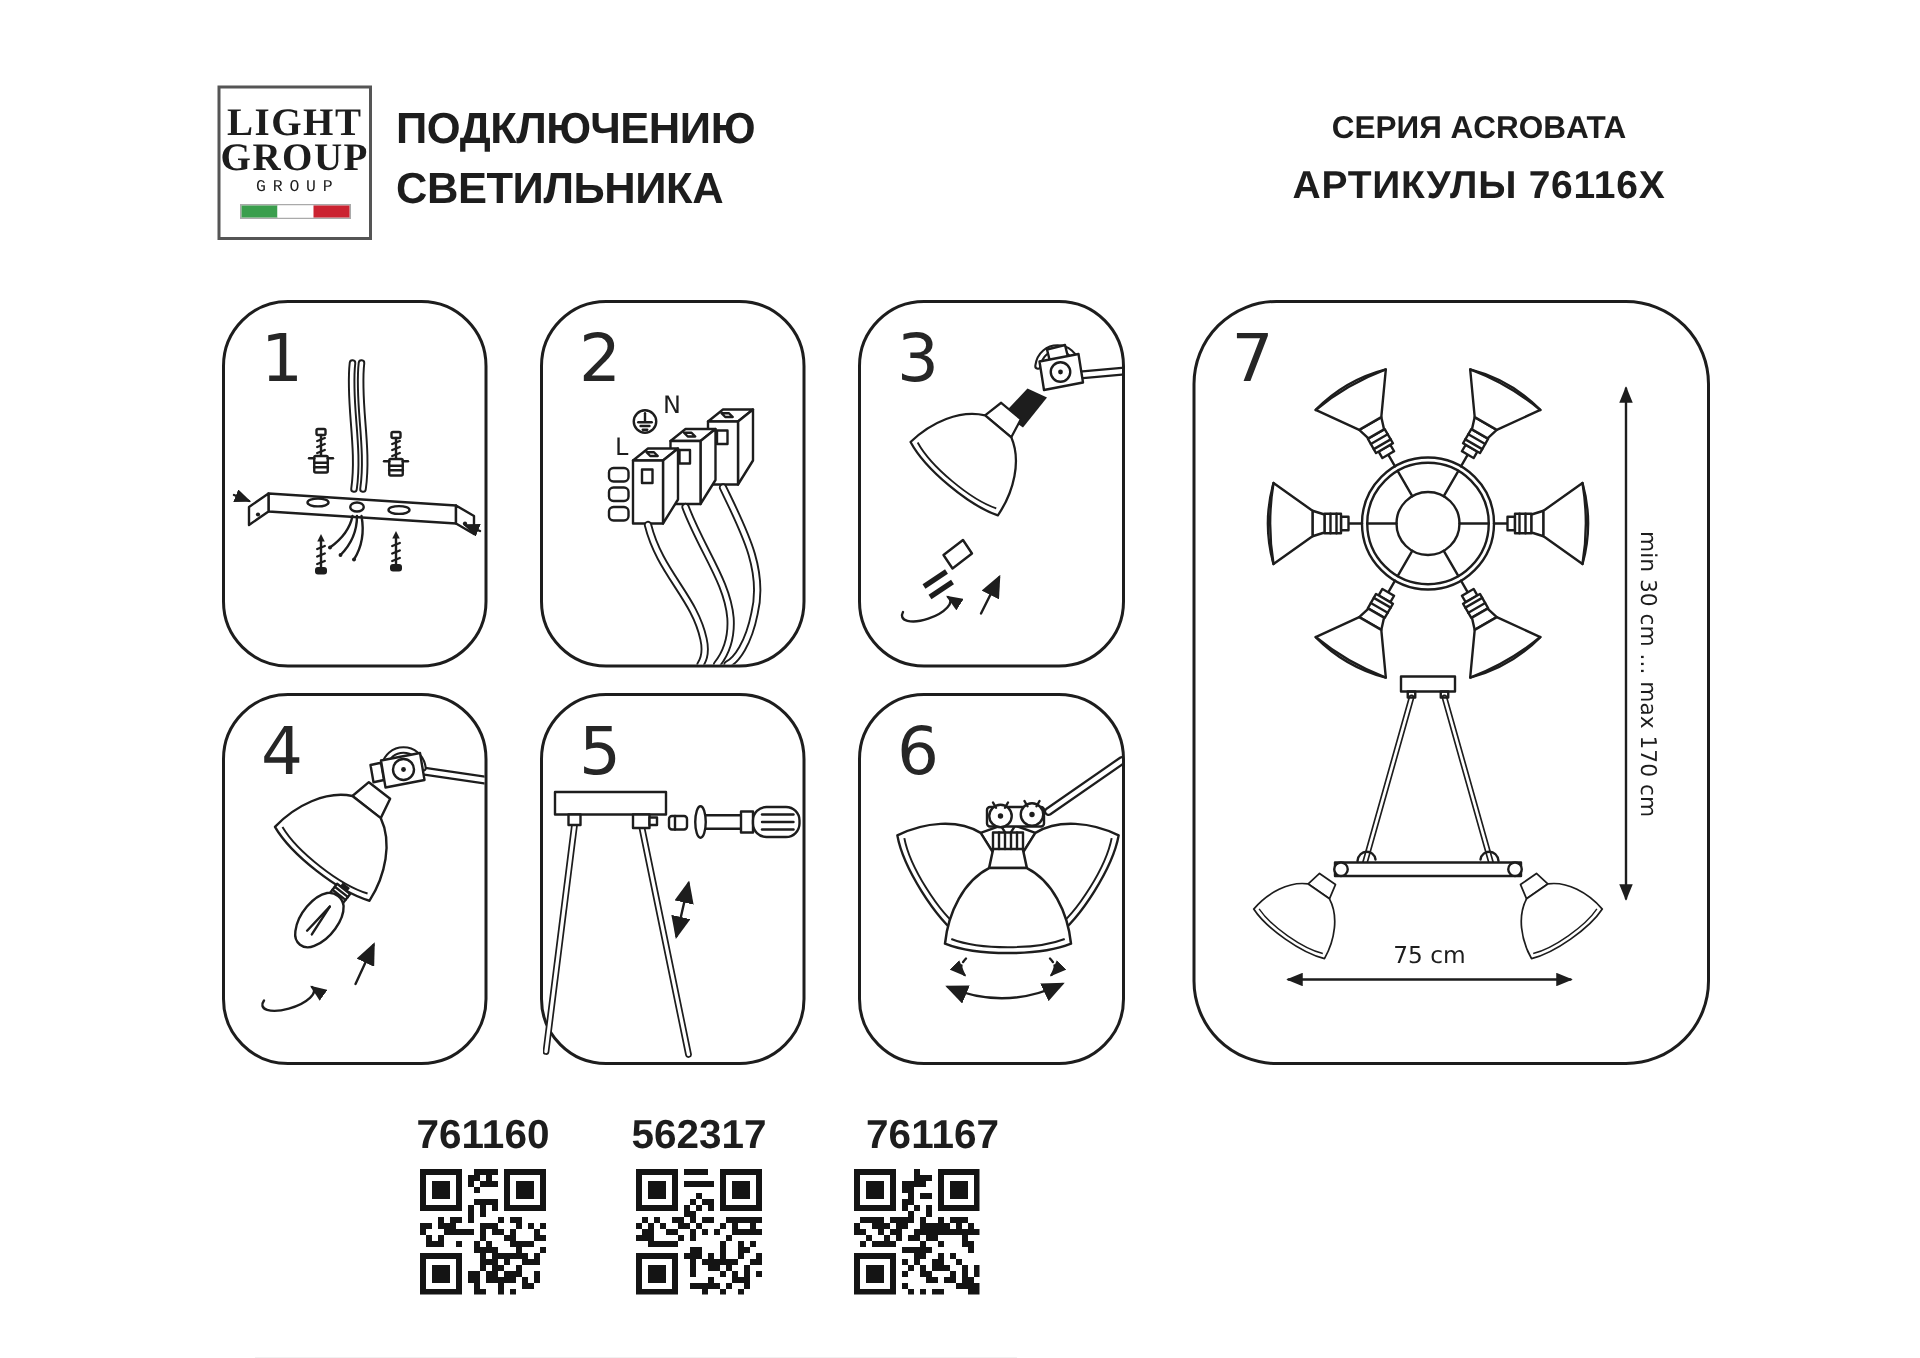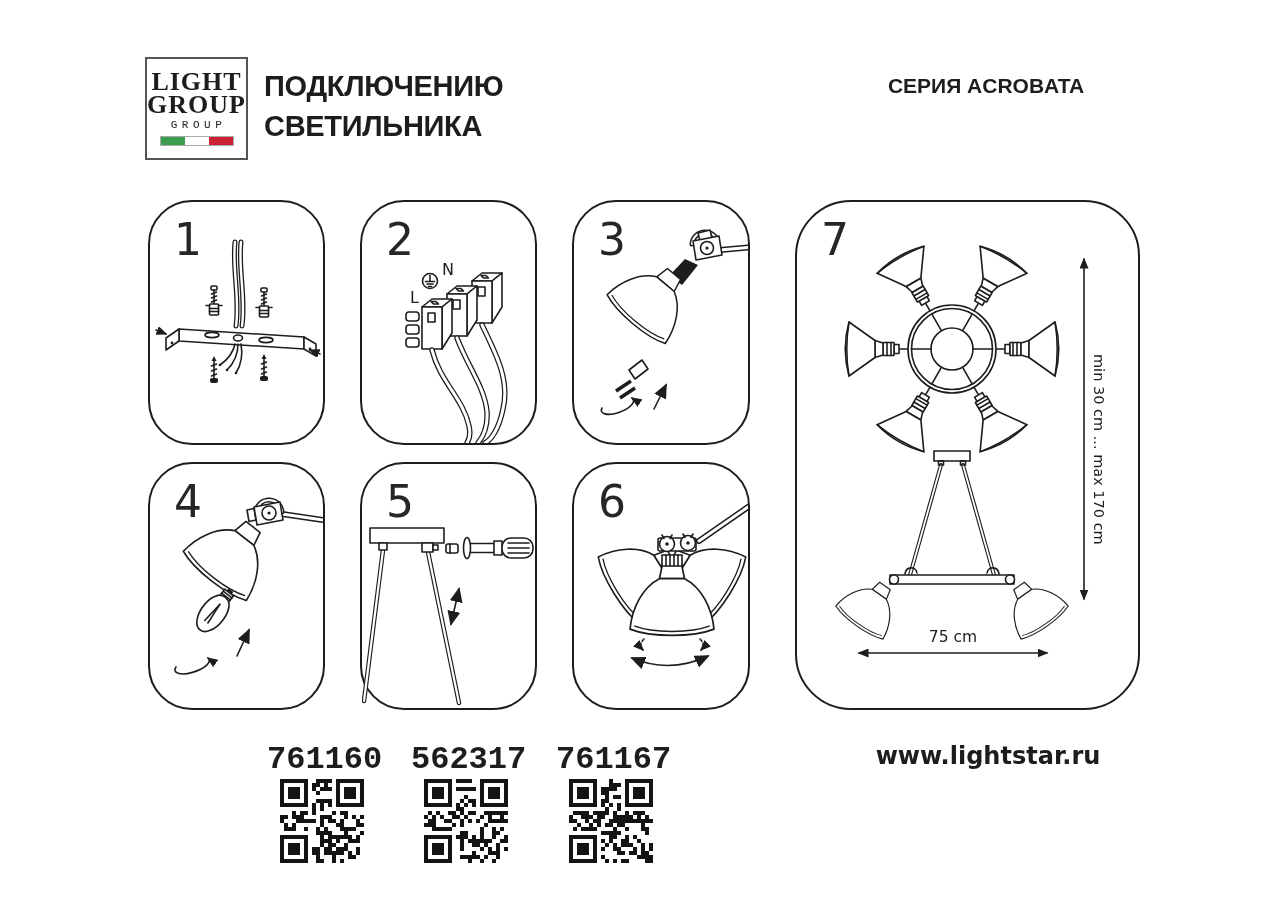--- a/index.html
+++ b/index.html
@@ -22,21 +22,21 @@
   .panel.big{border-radius:56px;}
   .pnum{position:absolute;left:24px;top:12px;font-size:44px;font-family:"DejaVu Sans",sans-serif;color:#262626;}
   svg.draw{position:absolute;left:0;top:0;width:100%;height:100%;}
   .ln{stroke:#1d1d1d;stroke-width:1.6;fill:none;stroke-linecap:round;stroke-linejoin:round;}
   .lnf{stroke:#1d1d1d;stroke-width:1.6;fill:#fff;stroke-linecap:round;stroke-linejoin:round;}
   .blk{fill:#1d1d1d;stroke:none;}
   .tb{stroke:#1d1d1d;fill:none;stroke-linecap:round;}
   .tw{stroke:#fff;fill:none;stroke-linecap:round;}
   .svgtxt{font-family:"DejaVu Sans",sans-serif;fill:#1d1d1d;}
   
-  .art-label{position:absolute;width:110px;text-align:center;font-family:Liberation Mono, monospace;font-weight:700;font-size:32px;top:741px;}
+  .art-label{position:absolute;width:110px;text-align:center;font-family:Liberation Sans, sans-serif;font-weight:700;font-size:27px;top:741px;}
   .qr{position:absolute;top:779px;width:84px;height:84px;}
   .website{position:absolute;left:858px;top:742px;width:260px;text-align:center;
            font-family:"DejaVu Sans",sans-serif;font-weight:700;font-size:24px;}
 </style>
 </head>
 <body>
 
 <div id="page">
 
   <svg width="0" height="0" style="position:absolute" aria-hidden="true">
@@ -68,20 +68,21 @@
       <div style="background:#ffffff"></div>
       <div style="background:#cb2331"></div>
     </div>
   </div>
 
   <div class="title">
     <div>ПОДКЛЮЧЕНИЮ СВЕТИЛЬНИКА</div>
   </div>
   <div class="hdr-right">
     <div class="series">СЕРИЯ ACROBATA</div>
+    <div class="articles">АРТИКУЛЫ 76116X</div>
   </div>
 
   <div class="panel" style="left:148px;top:200px;width:177px;height:245px;">
     <svg class="draw" viewBox="0 0 173 241">
       <path class="tb" stroke-width="5" d="M85,40 C82,66 90,96 86,124"></path>
       <path class="tw" stroke-width="2.4" d="M85,40 C82,66 90,96 86,124"></path>
       <path class="tb" stroke-width="5" d="M91,40 C88,66 96,96 92,124"></path>
       <path class="tw" stroke-width="2.4" d="M91,40 C88,66 96,96 92,124"></path>
       <polygon class="lnf" points="29,127 154,135 154,147 29,139"></polygon>
       <polygon class="lnf" points="29,127 29,139 16,148 16,136"></polygon>
@@ -1071,14 +1072,13 @@
         <rect x="24" y="80" width="4" height="4"></rect>
         <rect x="36" y="80" width="4" height="4"></rect>
         <rect x="44" y="80" width="4" height="4"></rect>
         <rect x="52" y="80" width="4" height="4"></rect>
         <rect x="56" y="80" width="4" height="4"></rect>
         <rect x="76" y="80" width="4" height="4"></rect>
         <rect x="80" y="80" width="4" height="4"></rect>
       </g>
     </svg>
 
-  <div class="website">www.lightstar.ru</div>
 </div>
 
 </body></html>

